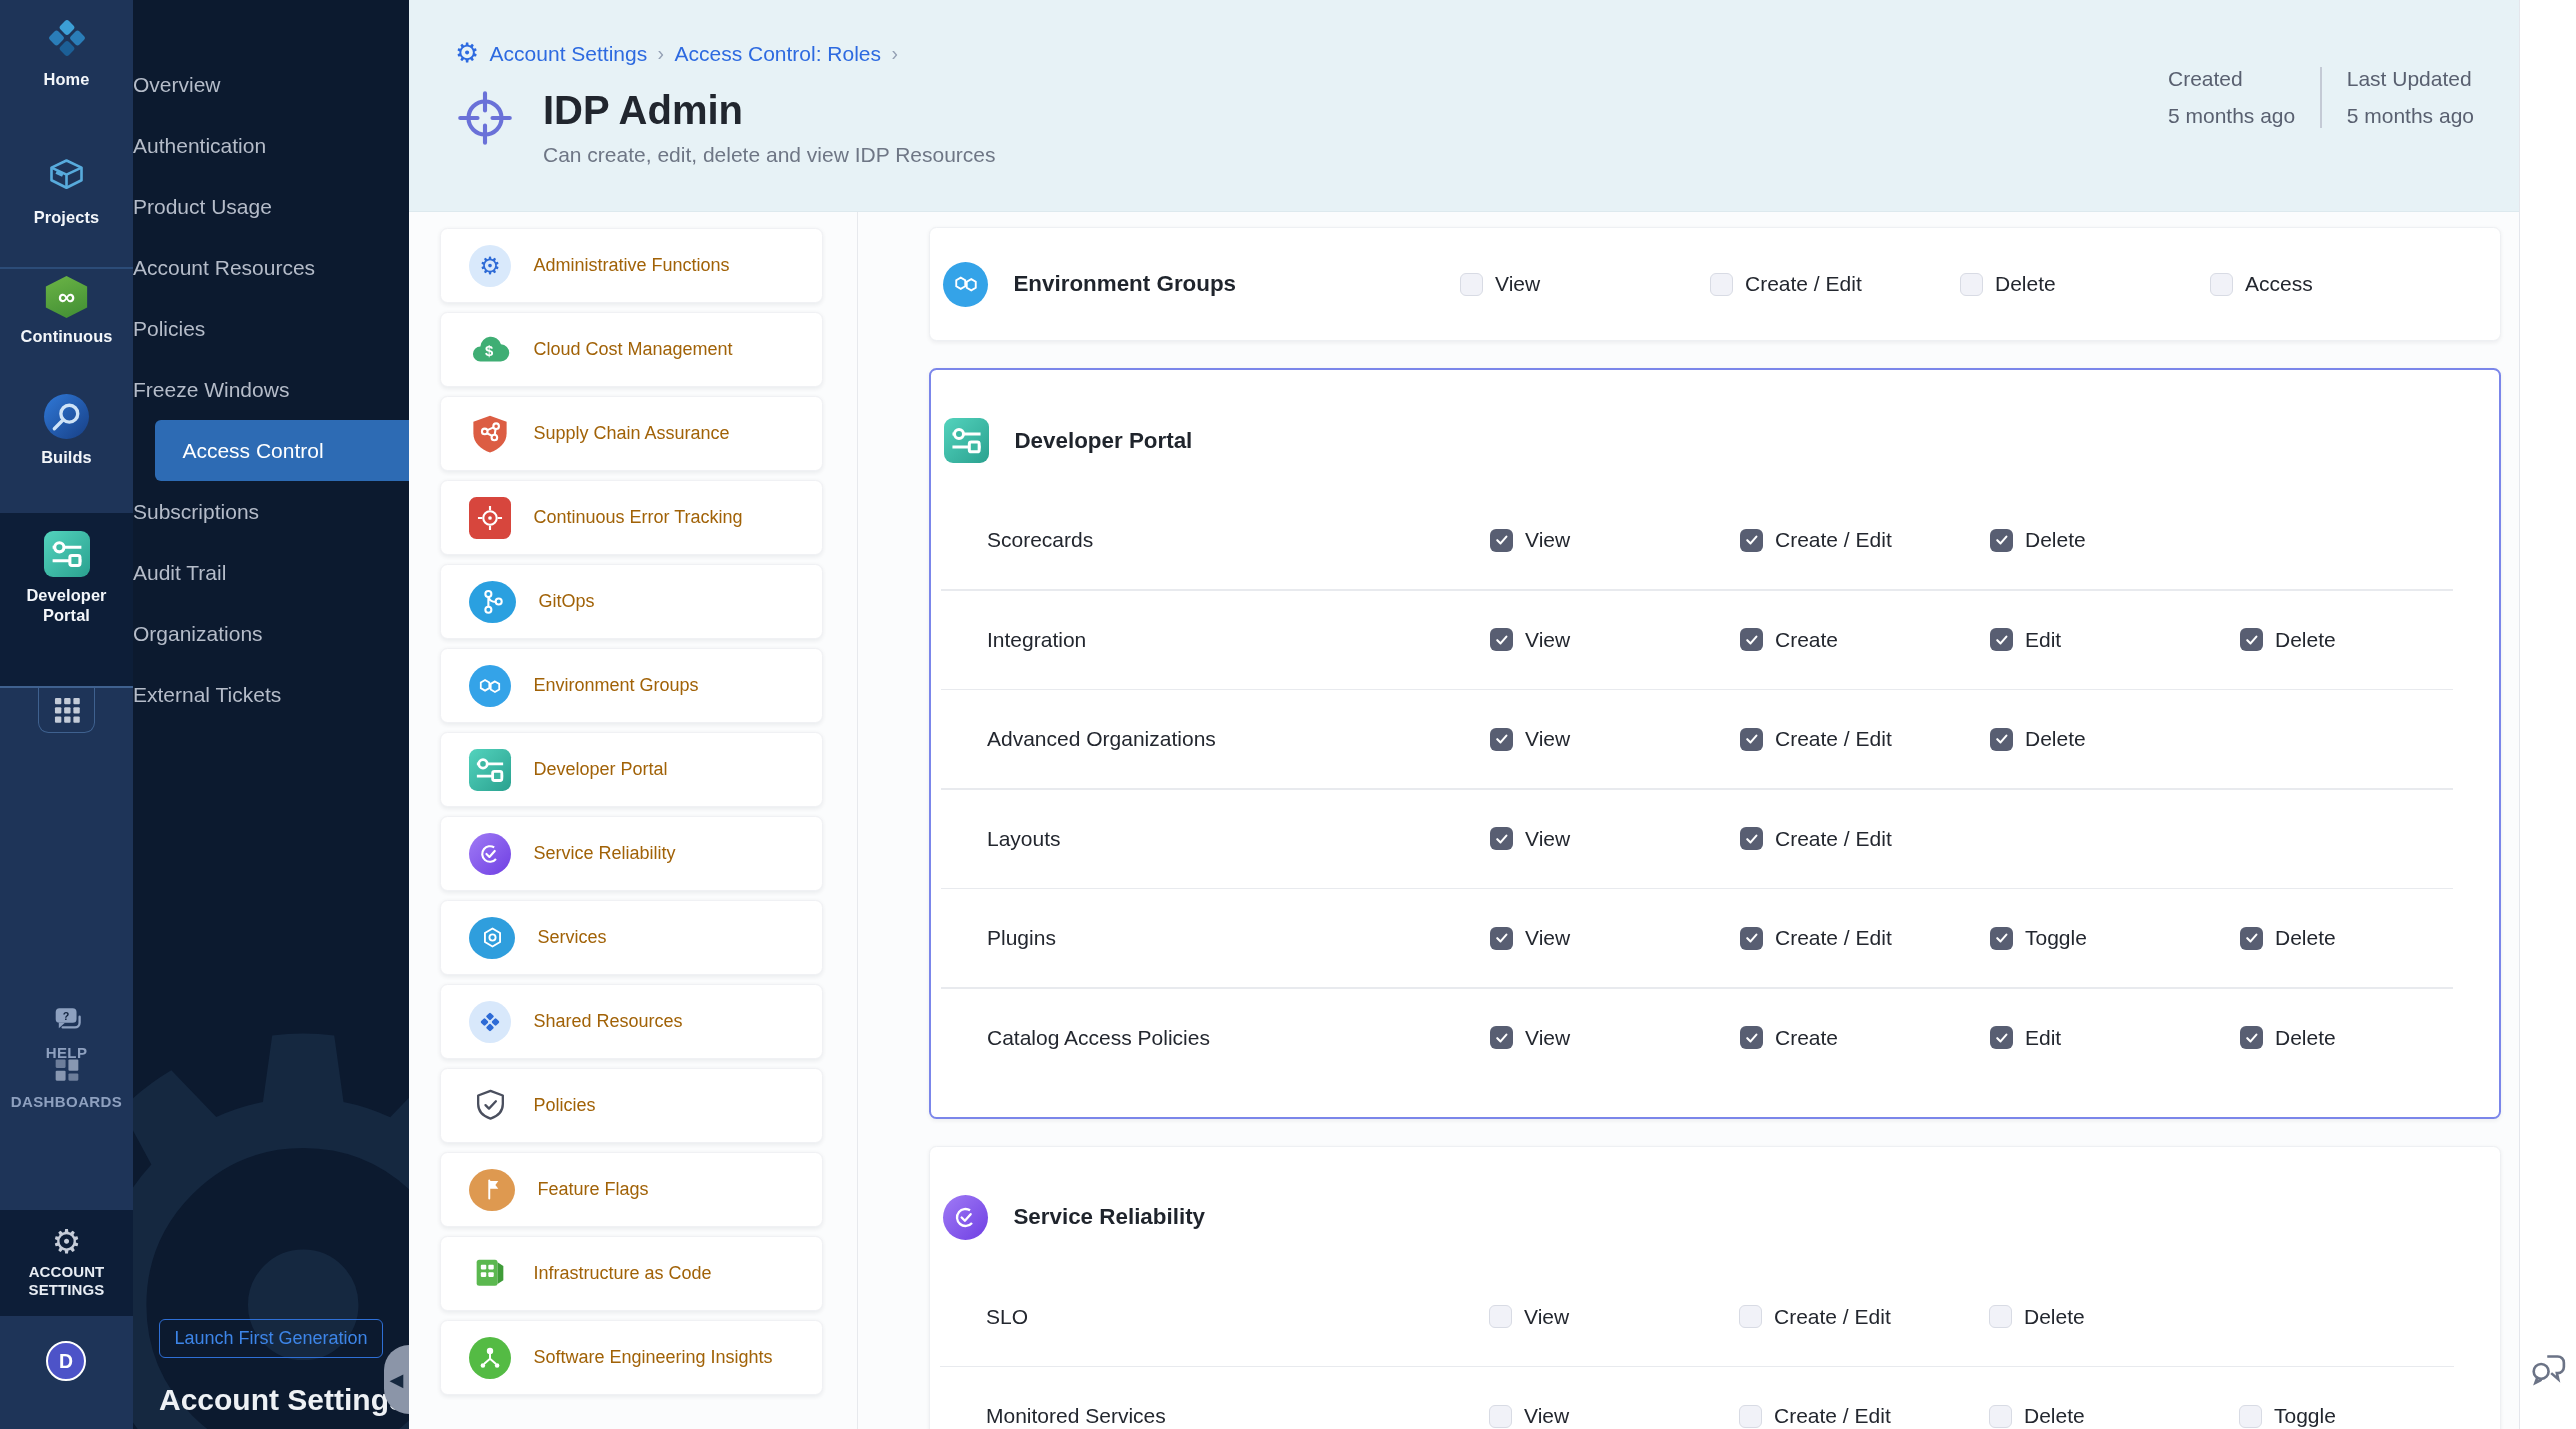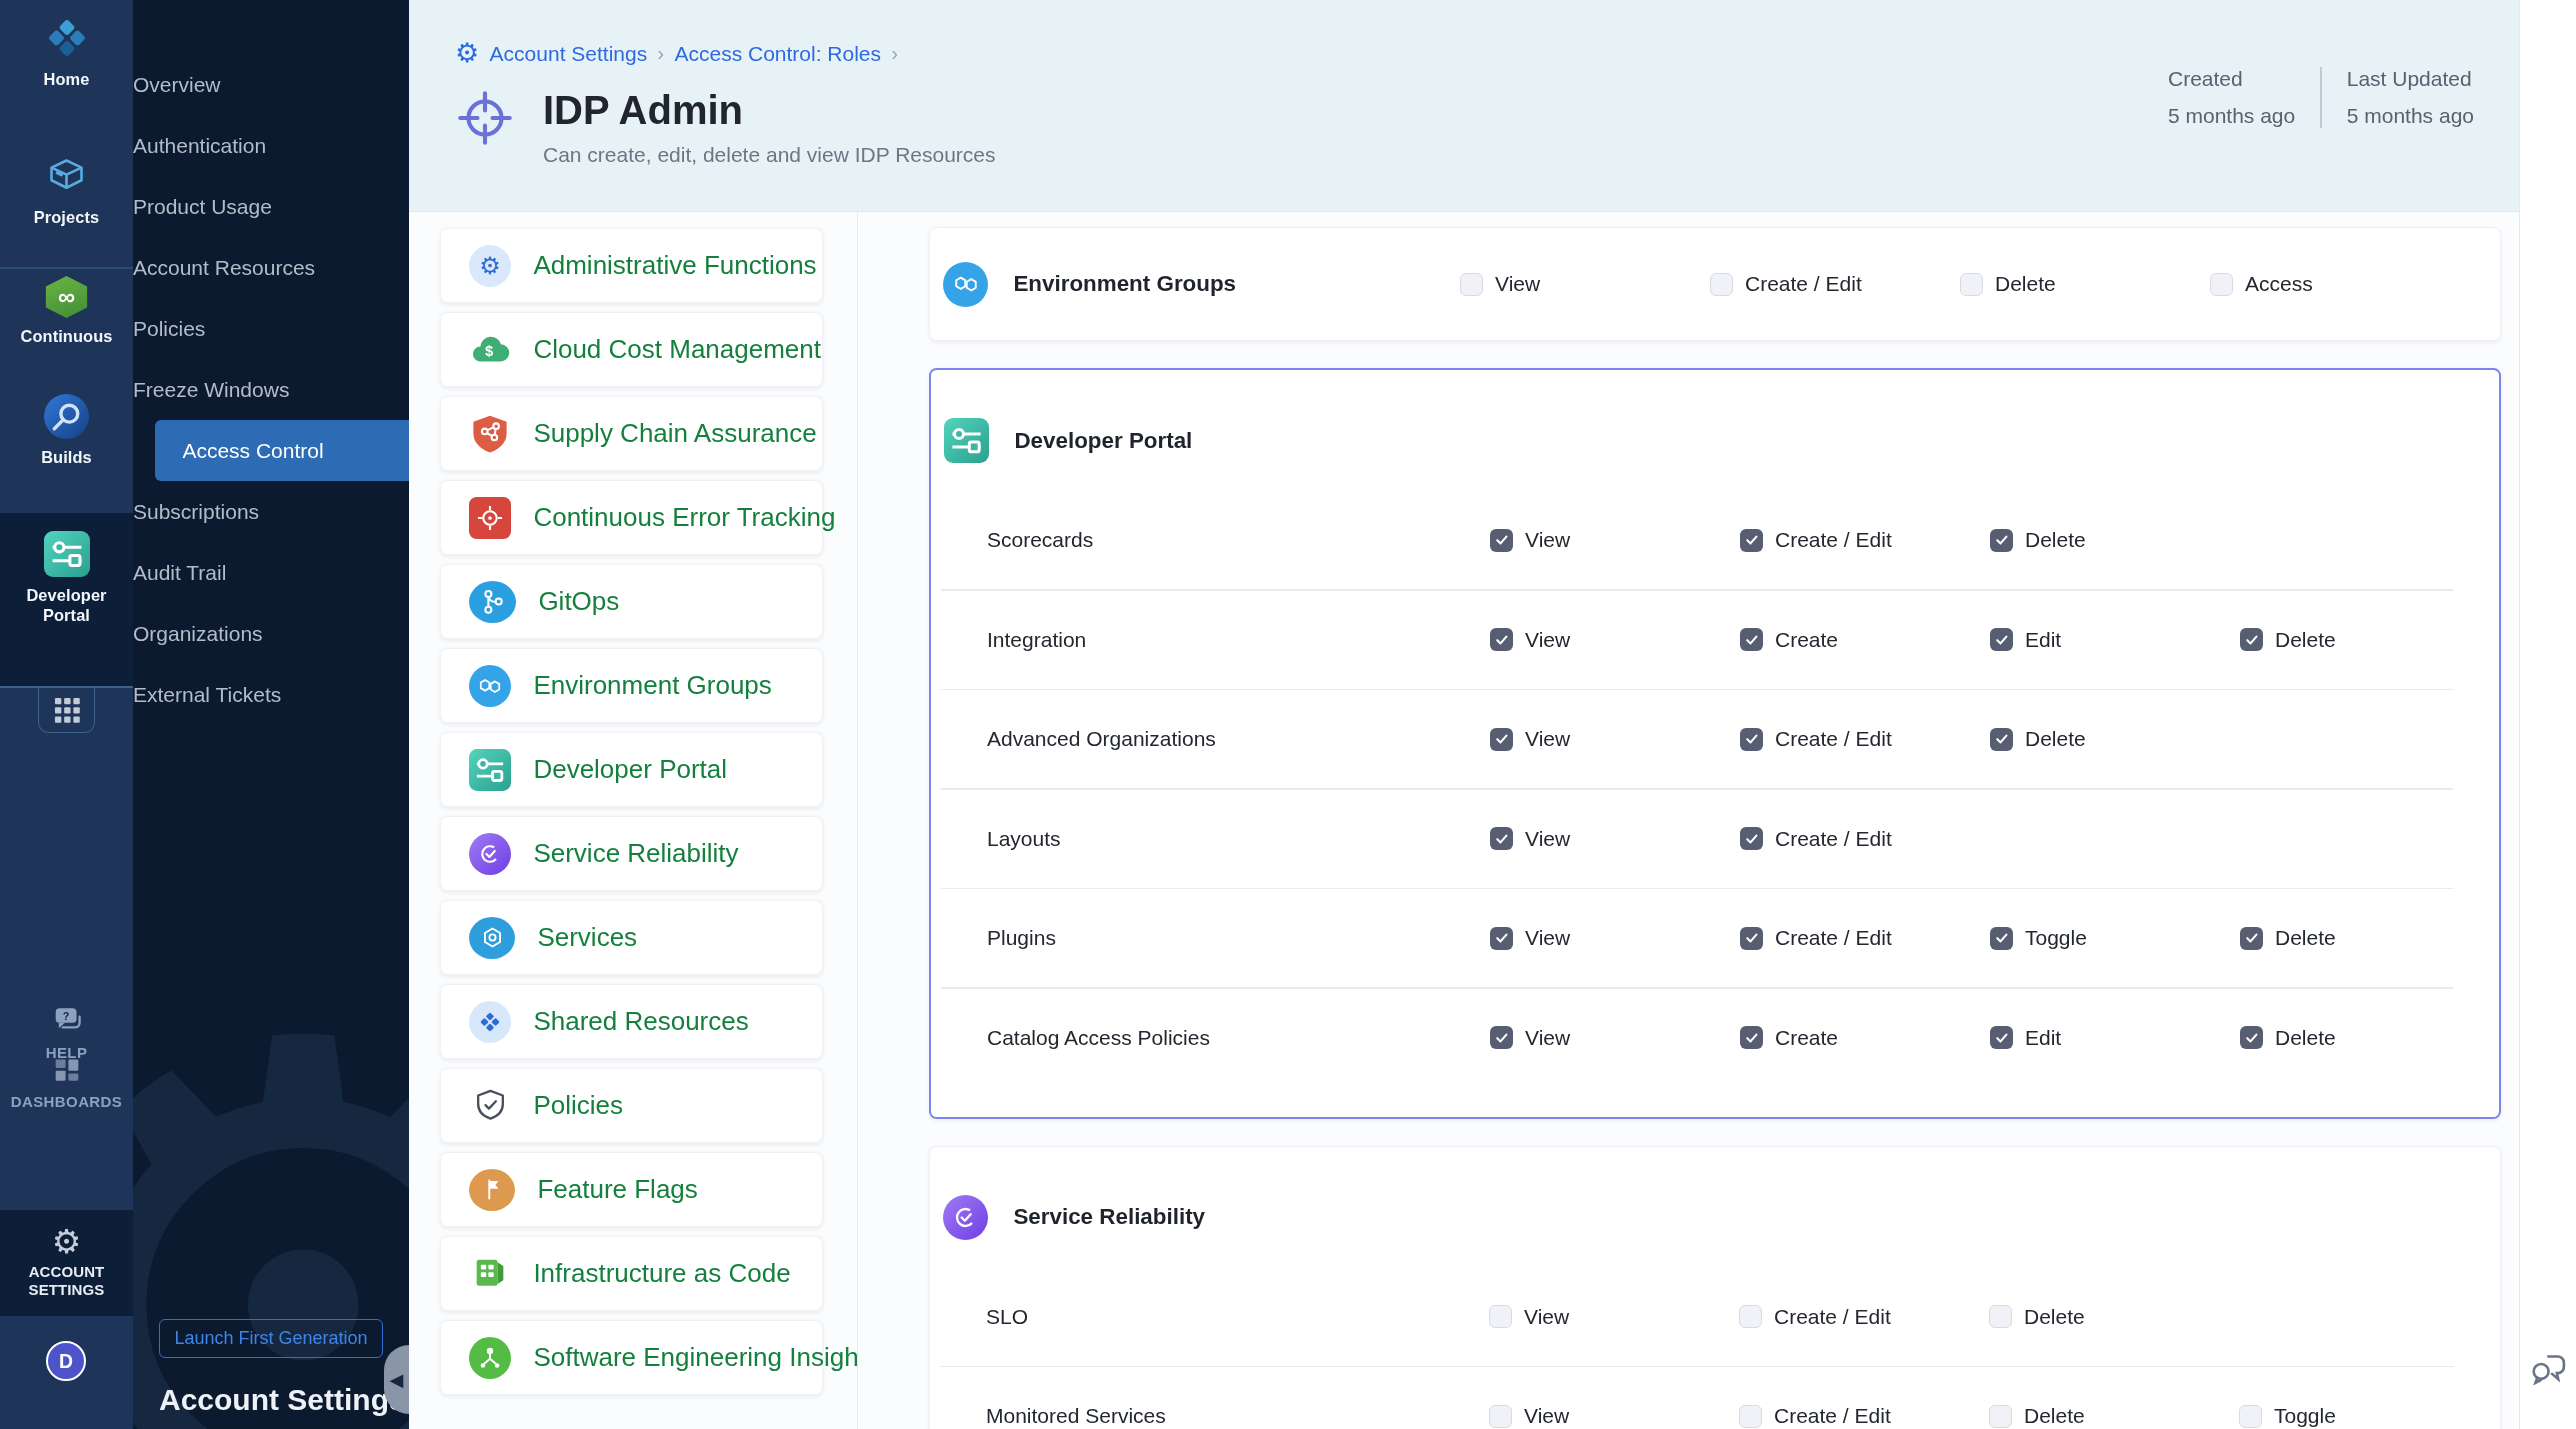--- a/index.html
+++ b/index.html
@@ -47,21 +47,21 @@
   .page-subtitle { margin-top:10.4px; font-size:21px; color:#6e7685; }
   .meta { position:absolute; right:45px; top:67px; display:flex; gap:25px; font-size:21px; color:#596070; }
   .meta-col { display:flex; flex-direction:column; gap:13.4px; }
   .meta-sep { width:1.5px; background:#c4cad5; }
 
   .content { flex:1; display:flex; min-height:0; }
   .res-col { width:449px; border-right:1.5px solid #e7e9ed; padding:16.4px 34px 0 31px; overflow:hidden; flex-shrink:0; }
   .list-card { height:75px; background:#fff; border:0.7px solid #f0f1f4; border-radius:7.5px;
                box-shadow:0 1.5px 4.5px rgba(16,24,40,.07); display:flex; align-items:center;
                padding-left:28px; gap:22.4px; margin-bottom:9px; cursor:pointer; }
-  .li-label { font-size:26px; font-weight:500; color:#15803d; white-space:nowrap; }
+  .li-label { font-size:18px; font-weight:500; color:#a16207; white-space:nowrap; }
 
   .perm-panel { flex:1; padding:15px 18px 0 71px; overflow:hidden; }
   .perm-card { background:#fff; border:0.7px solid #eef0f3; border-radius:7.5px; box-shadow:0 1.5px 4.5px rgba(16,24,40,.06); margin-bottom:27px; }
   .perm-card.selected { border:2.2px solid #7b86ea; }
   .sec-head { display:flex; align-items:center; gap:25px; padding:48px 0 0 13.4px; margin-bottom:28px; }
   .sec-head.inline { padding:0 0 0 13.4px; margin:0; width:530px; flex-shrink:0; }
   .sec-title { font-size:22.4px; font-weight:700; color:#1f242c; white-space:nowrap; }
   .perm-row { display:flex; align-items:center; min-height:98px; padding-left:56px; }
   .perm-row.single { min-height:112px; padding-left:0; }
   .row-label { width:503px; font-size:21px; color:#23272f; flex-shrink:0; }

